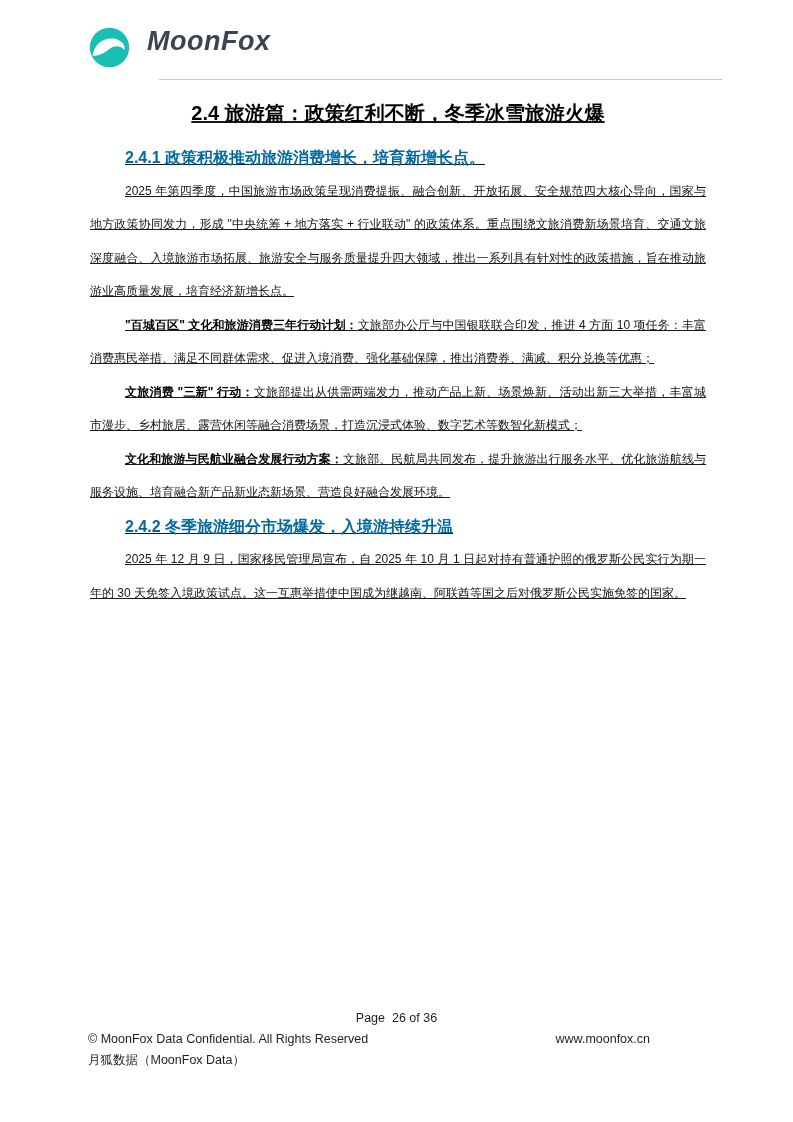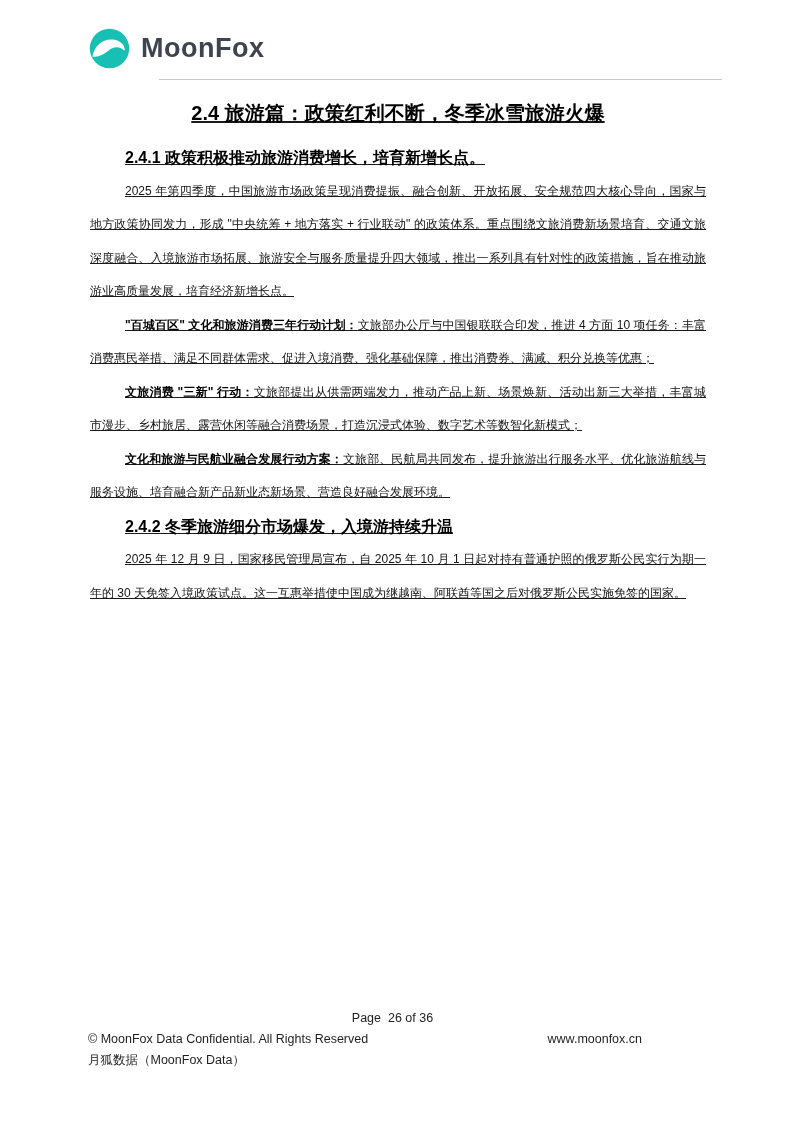--- a/index.html
+++ b/index.html
@@ -6,32 +6,32 @@
   .page {
     position:relative;
     width:793px; height:1122px;
     background:#ffffff;
     font-family:"Liberation Sans","DejaVu Sans",sans-serif;
     color:#1a1a1a;
     overflow:hidden;
   }
   
   .header { padding:26px 0 0 88px; }
-  .logo { display:flex; align-items:center; gap:10px; height:44px; }
+  .logo { display:flex; gap:16px; height:44px;font-style:italic; }
   .logo-mark { width:43px; height:43px; display:block; }
   .logo-text { font-size:27px; font-weight:bold; color:#3d4450; letter-spacing:.5px; }
   .divider { border:none; border-top:1px solid #c9c9c9; margin:9px 71px 0 71px; height:0; }
   
   .content { padding:19px 87px 0 90px;text-decoration:underline; }
   .doc-title { font-size:20px; font-weight:bold; color:#000; text-align:center; line-height:28px; margin:0 0 14px 0; }
-  .sec-heading { font-size:16px; font-weight:bold; color:#000000; line-height:33.5px; margin:0; text-indent:35px; }
+  .sec-heading { font-size:16px; font-weight:bold; color:#0369a1; line-height:33.5px; margin:0; text-indent:35px; }
   .para { font-size:12px; color:#141414; line-height:33.5px; margin:0; text-indent:35px; text-align:justify; }
   .para b { font-weight:bold; color:#000; }
   
-  .footer { position:absolute; left:0; right:8px; top:1008px; font-size:12.5px; color:#1f1f1f; }
+  .footer { position:absolute; left:0; right:0; top:1008px; font-size:12.5px; color:#1f1f1f; }
   .page-num { text-align:center; line-height:21px; white-space:pre; }
   .foot-row { display:flex; justify-content:space-between; align-items:flex-start; padding:0 143px 0 88px; line-height:21px; }
   .brand-line { padding-left:88px; line-height:21px; }
 </style>
 </head>
 <body>
 
 <div class="page">
 
   <div class="header">

